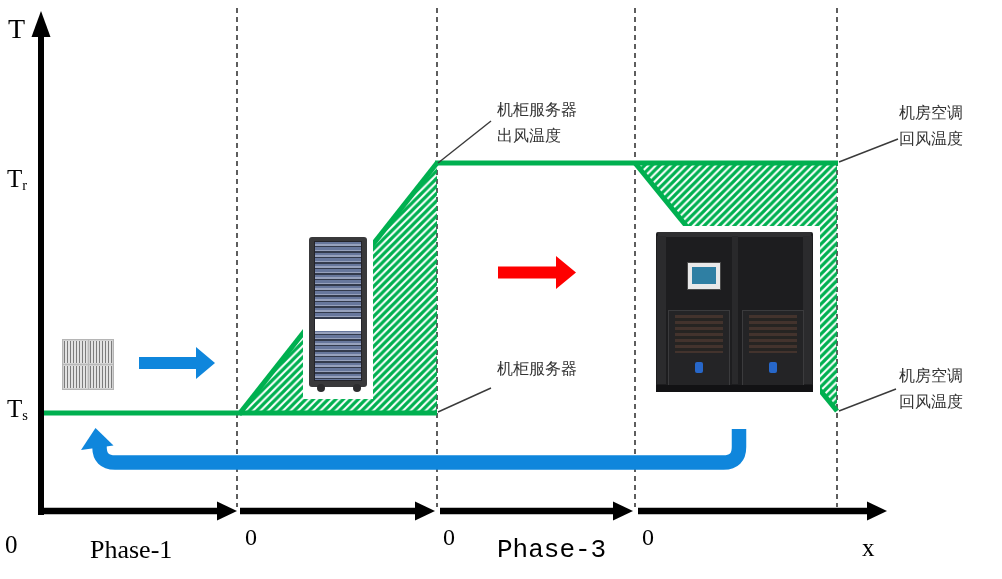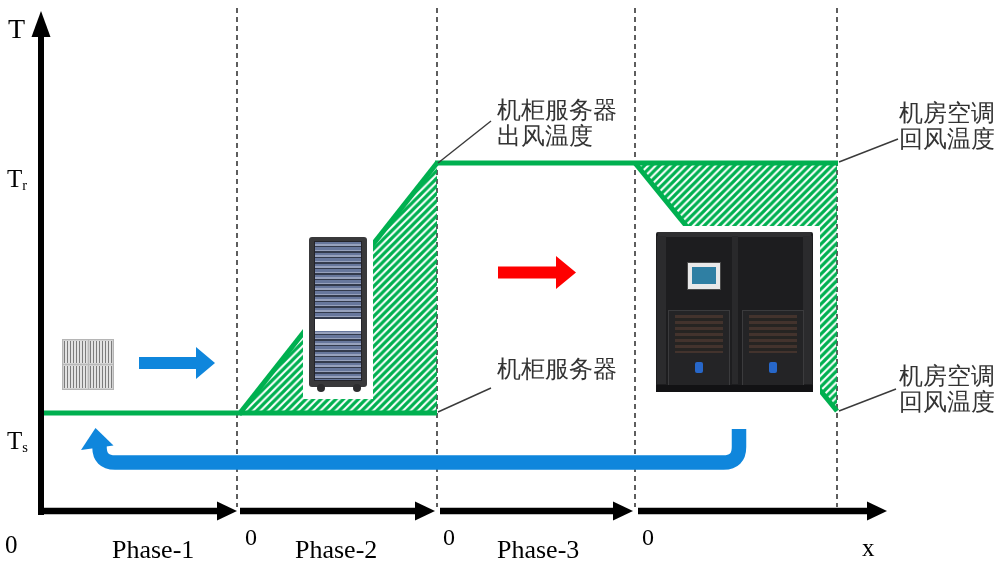--- a/index.html
+++ b/index.html
@@ -5,21 +5,21 @@
   html,body { margin:0; padding:0; background:#fff; }
   .stage {
     position:relative; width:1002px; height:579px; background:#ffffff;
     font-family:"Liberation Serif", serif; overflow:hidden;
   }
   .stage svg { position:absolute; left:0; top:0; z-index:1; }
   .lbl { position:absolute; color:#000; z-index:3; white-space:nowrap; }
   .sub { font-size:0.58em; position:relative; top:0.22em; }
   .cjk {
     position:absolute; z-index:3; font-family:"DejaVu Sans", sans-serif;
-    font-size:24px; line-height:26px; color:#333; white-space:nowrap;
+    font-size:16px; line-height:26px; color:#333; white-space:nowrap;
   }
   
   .grille {
     position:absolute; left:62px; top:339px; width:50px; height:49px; z-index:2;
     display:grid; grid-template-columns:1fr 1fr; grid-template-rows:1fr 1fr;
     gap:1px; background:#b9b9b9; border:1px solid #b5b5b5;
   }
   .grille > div {
     background:repeating-linear-gradient(90deg,#7c7c7c 0 1px,#e3e3e3 1px 3px);
     border:1px solid #d2d2d2;
@@ -147,30 +147,29 @@
       <div class="crac-bay left"></div>
       <div class="crac-bay right"></div>
       <div class="crac-base"></div>
     </div>
   </div>
 
   <div class="lbl" style="left:8px; top:13px; font-size:28px;">T</div>
 
   <div class="lbl" style="left:7px; top:165px; font-size:25px;"><span>T</span><span class="sub">r</span></div>
 
-  <div class="lbl" style="left:7px; top:395px; font-size:25px;margin-top:32px;"><span>T</span><span class="sub">s</span></div>
+  <div class="lbl" style="left:7px; top:395px; font-size:25px;"><span>T</span><span class="sub">s</span></div>
 
   <div class="lbl" style="left:5px; top:531px; font-size:25px;">0</div>
   <div class="lbl" style="left:245px; top:524px; font-size:24px;">0</div>
   <div class="lbl" style="left:443px; top:524px; font-size:24px;">0</div>
   <div class="lbl" style="left:642px; top:524px; font-size:24px;">0</div>
 
-  <div class="lbl" style="left:112px;  top:535px; font-size:26px;">Phase-1</div>
-  <div class="lbl" style="left:295px; top:535px; font-size:26px;">Phase-2</div>
-  <div class="lbl" style="left:497px; top:535px; font-size:26px;">Phase-3</div>
+  <div class="lbl" style="left:90px;  top:535px; font-size:26px;">Phase-1</div>
+  <div class="lbl" style="left:497px; top:535px; font-size:26px;font-family:Liberation Mono, monospace;">Phase-3</div>
 
   <div class="lbl" style="left:862px; top:534px; font-size:25px;">x</div>
 
   <div class="cjk" style="left:497px; top:97px;">
     <div>机柜服务器</div>
     <div>出风温度</div>
   </div>
   <div class="cjk" style="left:899px; top:100px;">
     <div>机房空调</div>
     <div>回风温度</div>

